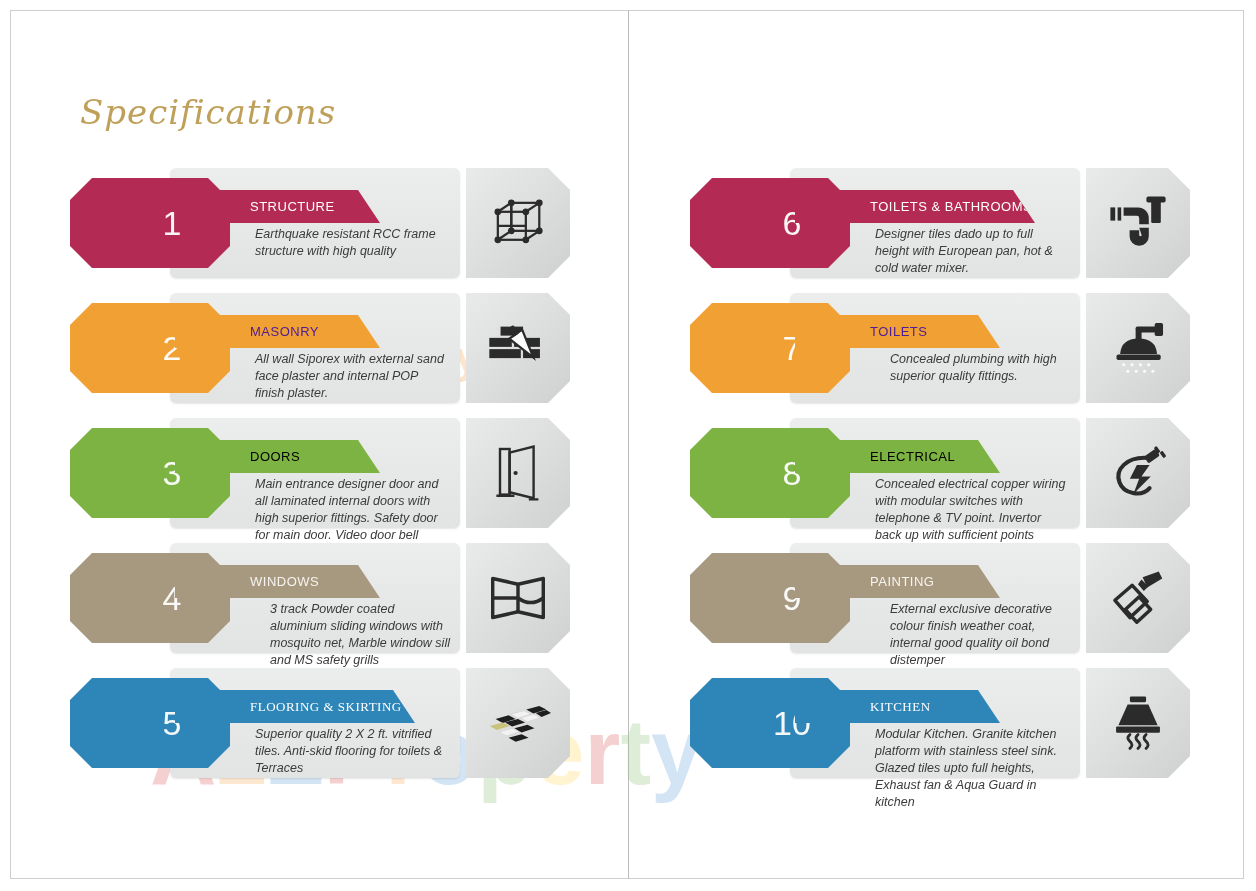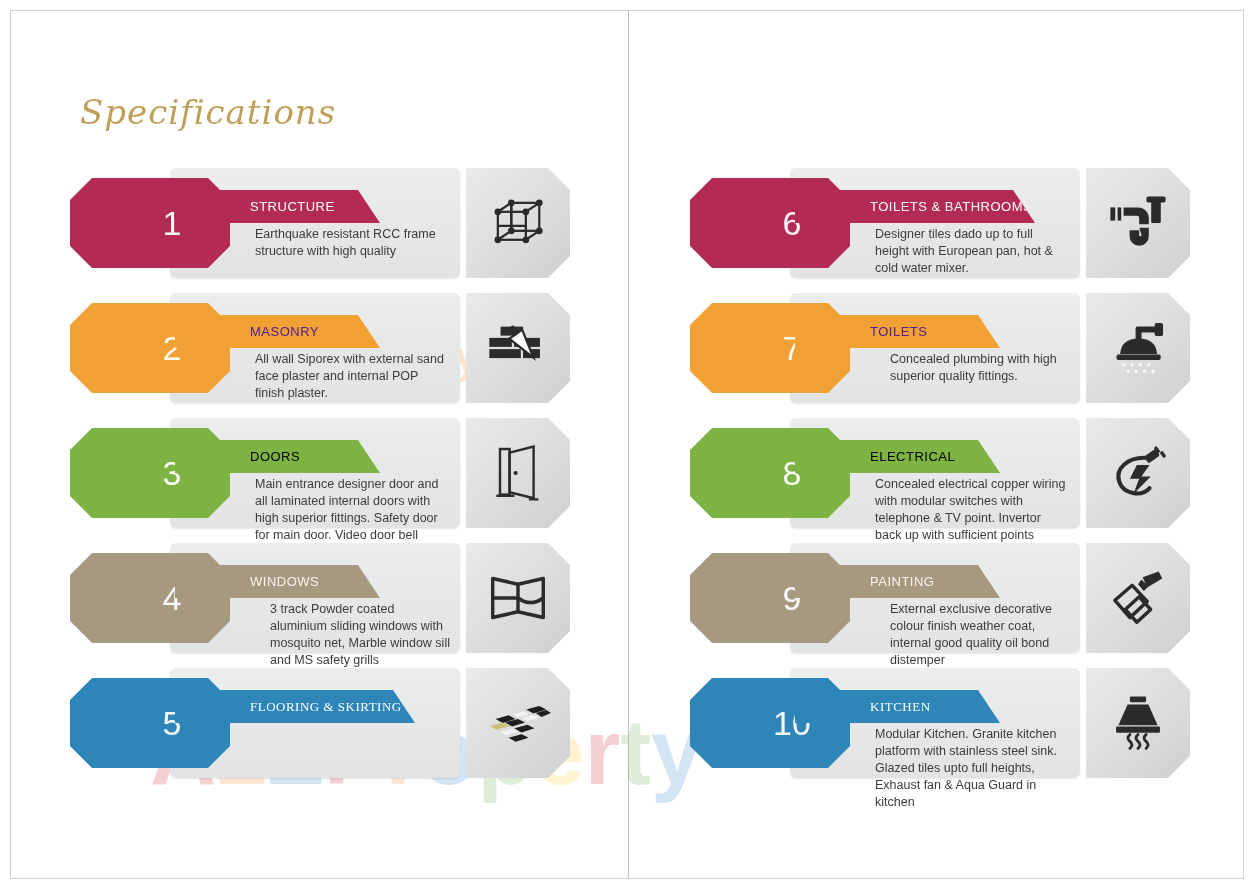--- a/index.html
+++ b/index.html
@@ -132,20 +132,21 @@
 
   
   .row-desc{
     position:absolute;
     left:185px;top:58px;
     right:120px;
     font-size:12.5px;
     line-height:17px;
     color:#3b3b3b;
     z-index:2;
+    font-style:italic;
   }
   .row-desc.indent{left:200px;}
 
   
   .row-icon{
     position:absolute;
     right:0;top:0;
     width:104px;height:110px;
     background:linear-gradient(135deg,#e9eaea 0%,#dedfdf 45%,#cfd0d0 100%);
     clip-path:polygon(0 0, 82px 0, 104px 22px, 104px 88px, 82px 110px, 0 110px);
@@ -301,20 +302,21 @@
         <polygon points="40,62 62,56 74,62 52,69" fill="#1e1e1e"></polygon>
       </g>
     </svg>
       </div>
       <div class="row-badge c-blue">
         <span class="num">5</span>
       </div>
       <div class="row-banner c-blue t-blue wide">
         <span class="banner-text">FLOORING &amp; SKIRTING</span>
       </div>
+      <div class="row-desc">Superior quality 2 X 2 ft. vitrified tiles. Anti-skid flooring for toilets &amp; Terraces</div>
     </div>
   </div>
 <div class="column" id="col-right">
     <div class="spec-row">
       <div class="row-body"></div>
       <div class="row-icon">
         <svg width="60" height="58" viewBox="0 0 100 96">
       <g fill="#2b2b2b">
         <rect x="4" y="22" width="8" height="22"></rect>
         <rect x="16" y="22" width="6" height="22"></rect>

